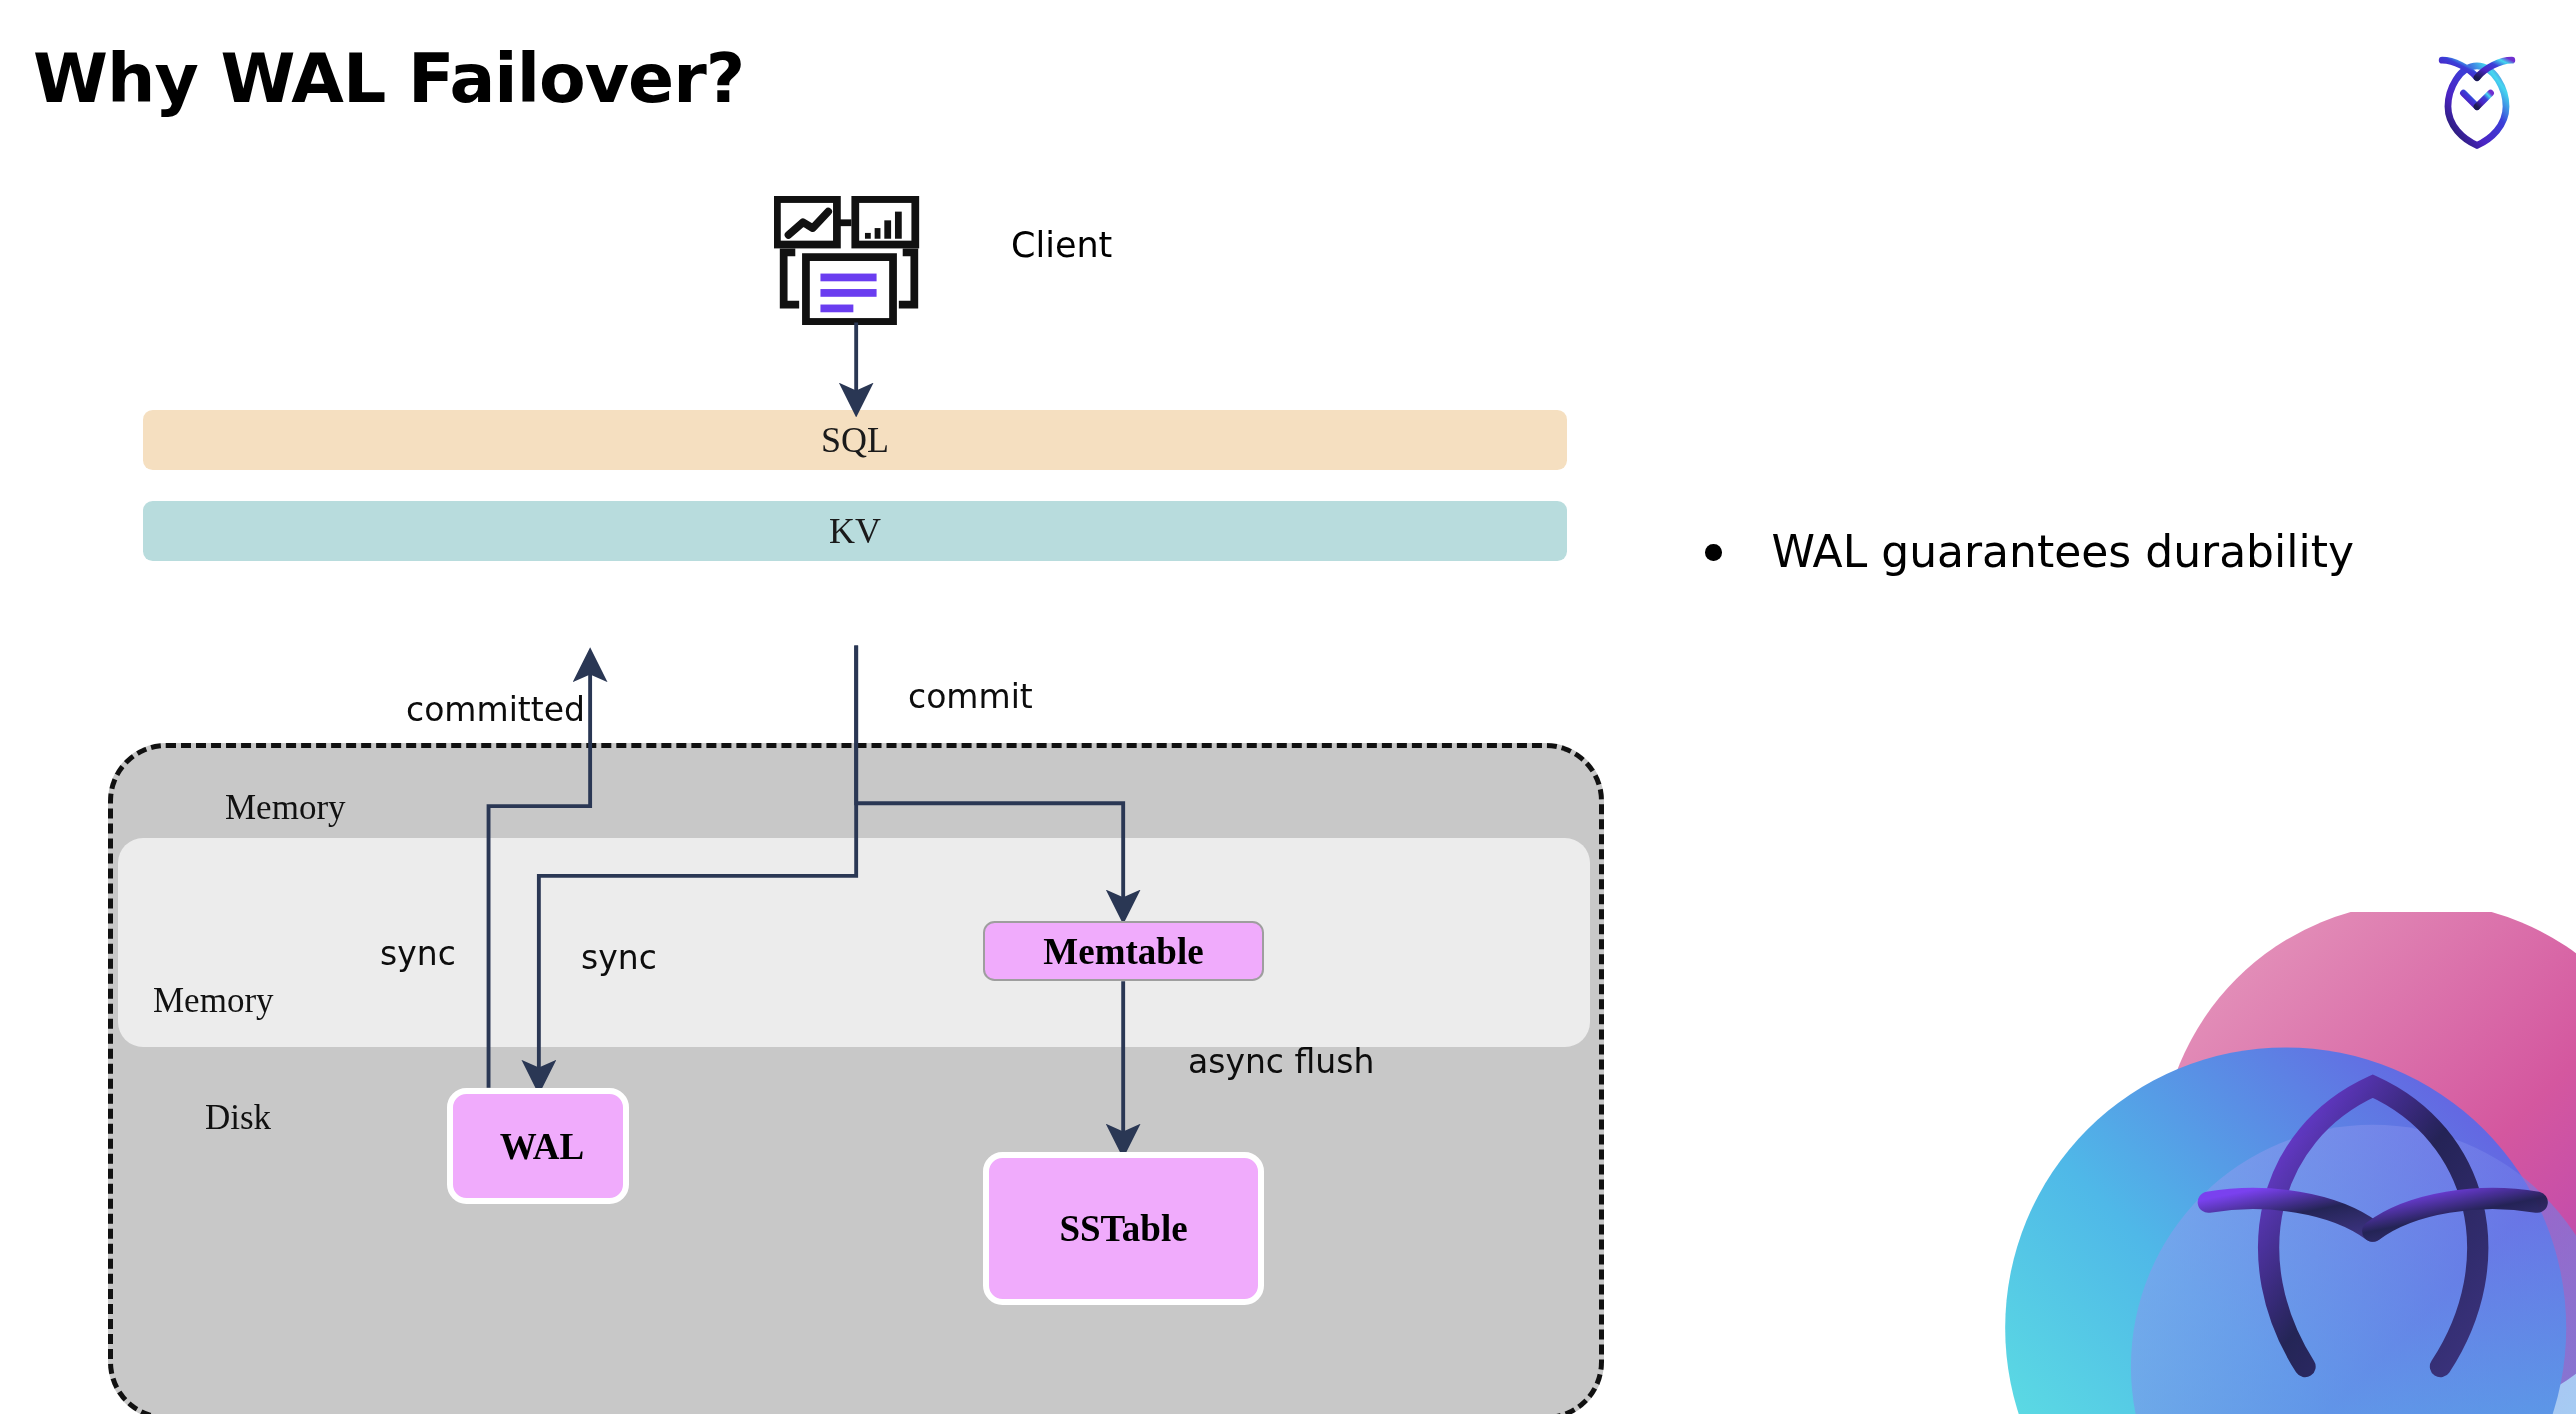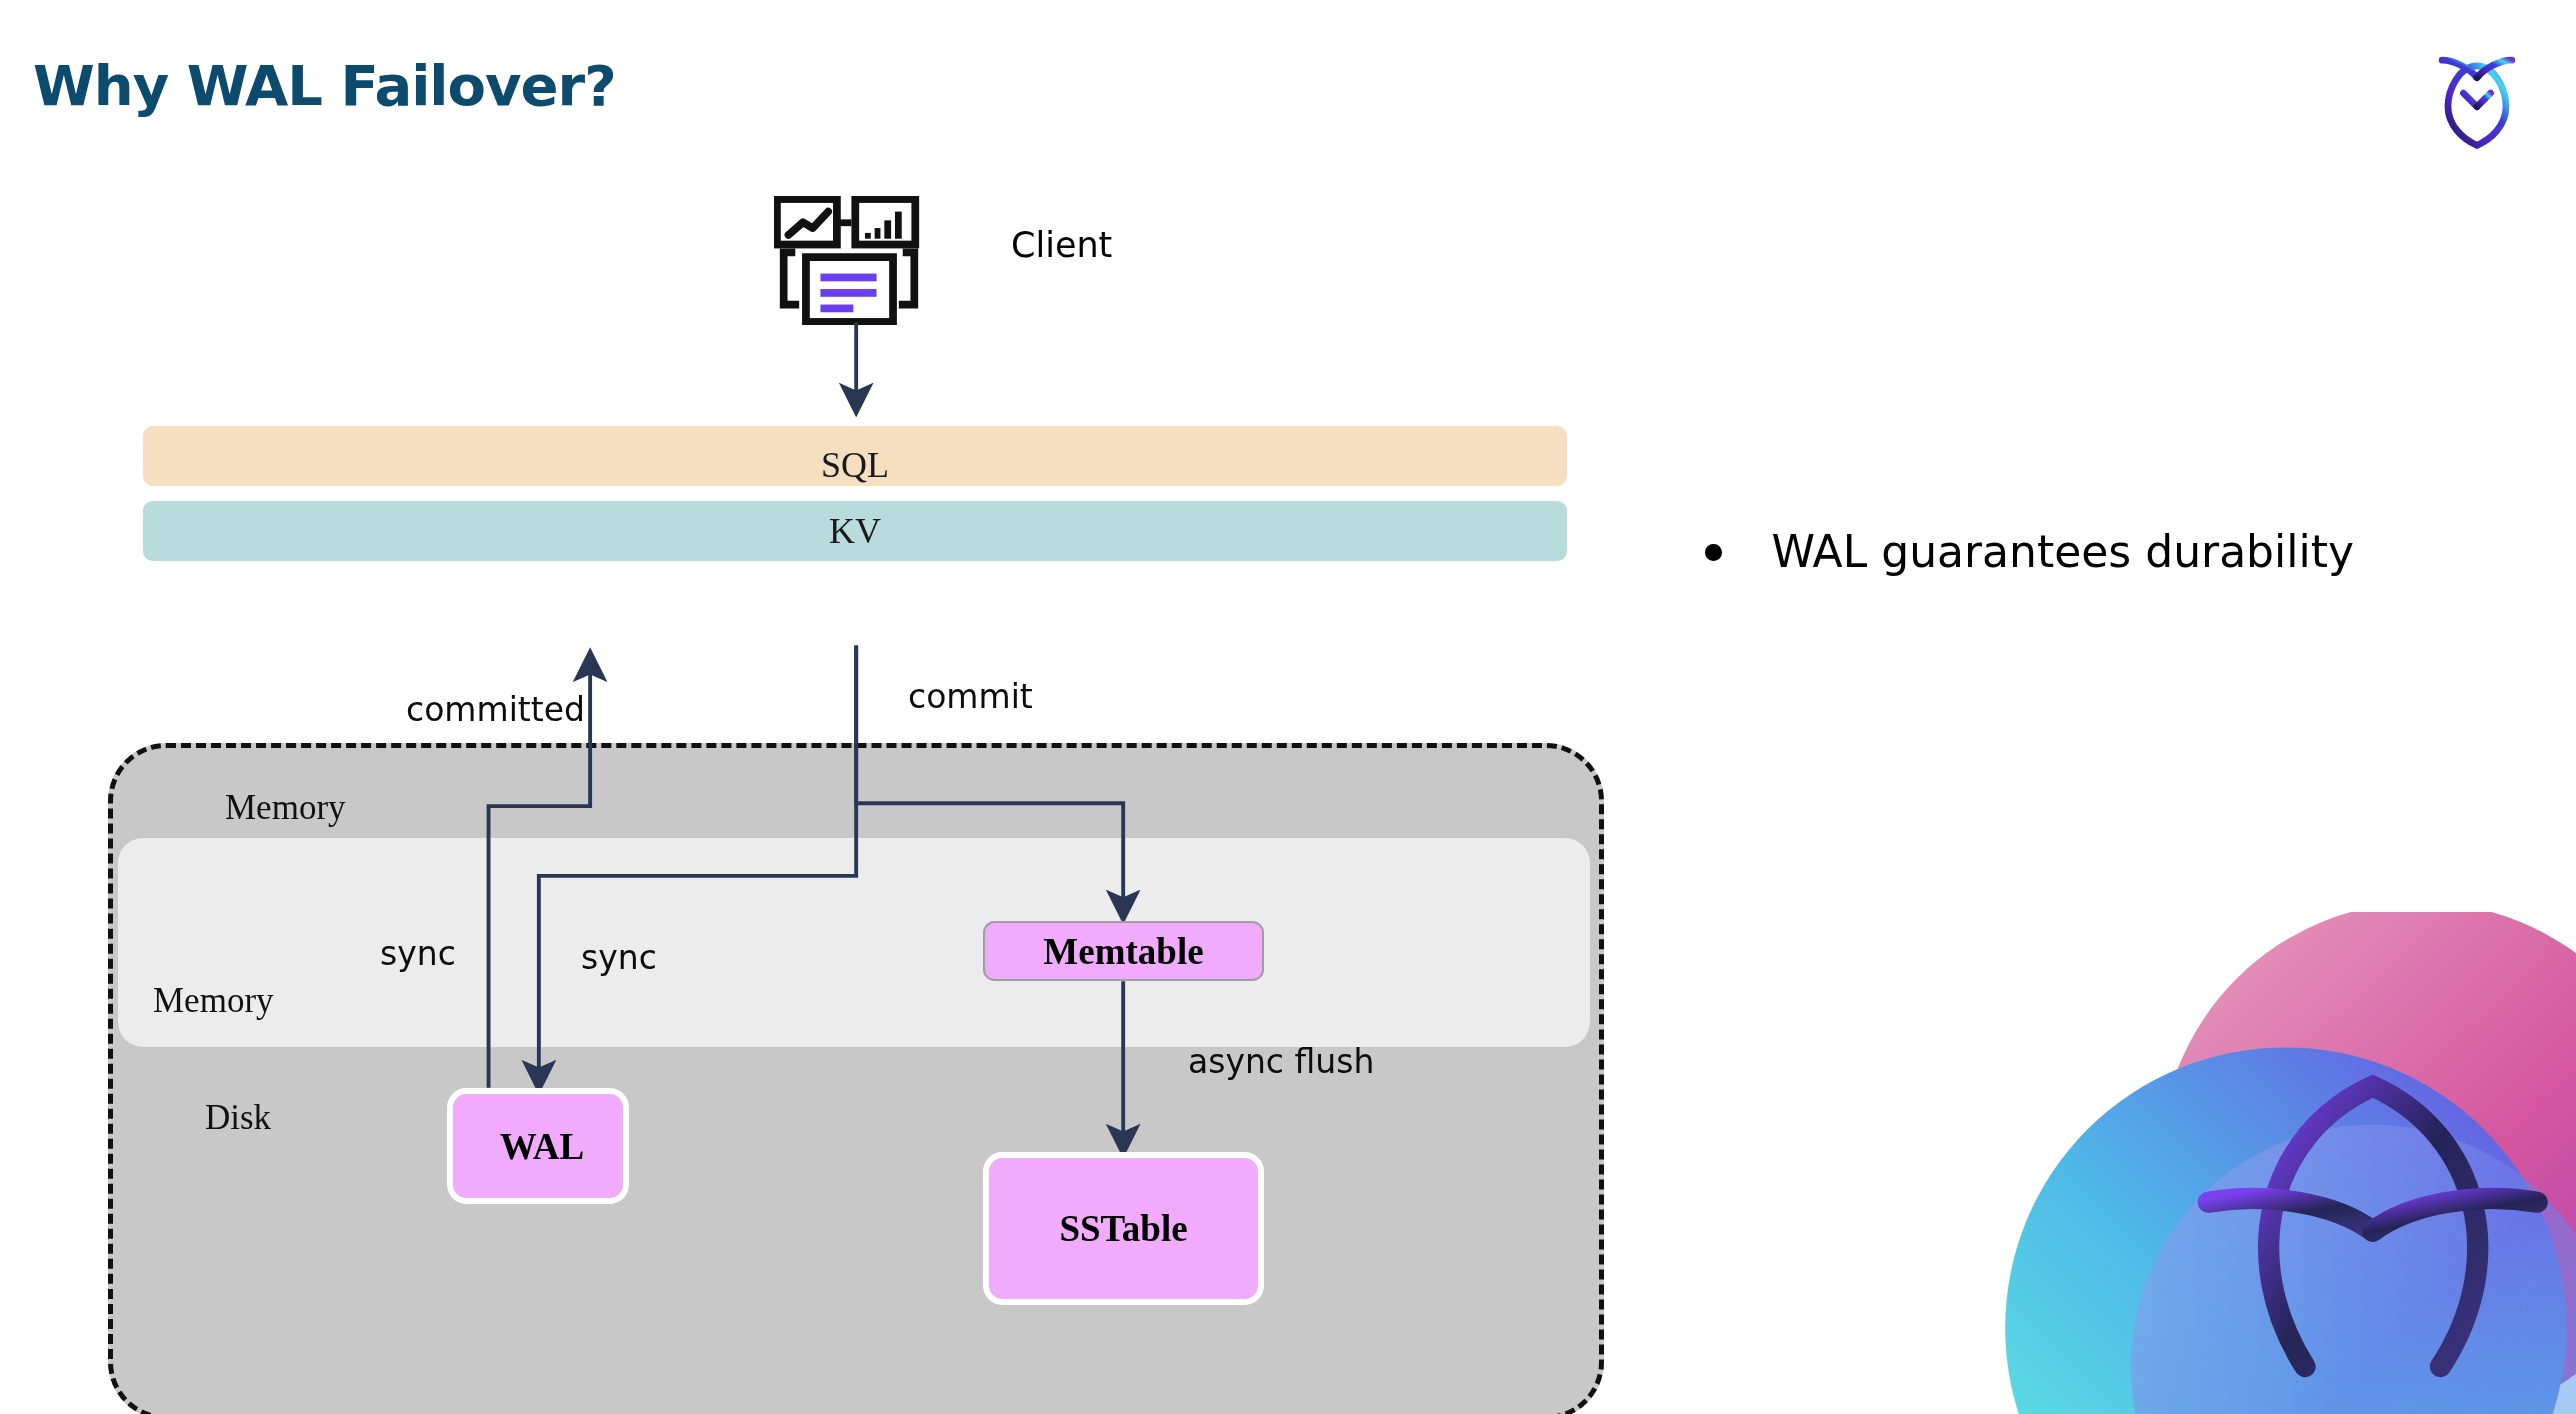--- a/index.html
+++ b/index.html
@@ -13,26 +13,26 @@
     position: relative;
     overflow: hidden;
     font-family: "Liberation Sans", sans-serif;
     -webkit-font-smoothing: antialiased;
   }
 
   
   #slide-title {
     position: absolute;
     left: 33px;
-    top: 57px;
+    top: 43px;
     font-family: "DejaVu Sans", sans-serif;
     font-weight: bold;
-    font-size: 56px;
+    font-size: 68px;
     letter-spacing: -1px;
-    color: #0c4a6e;
+    color: #000000;
     line-height: 1.05;
     white-space: nowrap;
   }
 
   
   #brand-logo {
     position: absolute;
     left: 2417px;
     top: 35px;
     width: 120px;
@@ -84,21 +84,21 @@
     width: 1424px;
     height: 60px;
     border-radius: 9.7px;
     display: flex;
     align-items: center;
     justify-content: center;
     font-family: "Liberation Serif", serif;
     font-size: 36px;
     color: #1a1a1a;
   }
-  #layer-sql { top: 426px; background: #f5dfc0; align-items: flex-end; }
+  #layer-sql { top: 410px; background: #f5dfc0; }
   #layer-kv  { top: 501px; background: #b8dcdd; }
   #layer-si  { top: 578px; background: #d7d2e5; height: 68px; }
 
   
   #pebble-box {
     position: absolute;
     left: 108px;
     top: 743px;
     width: 1496px;
     height: 677px;

